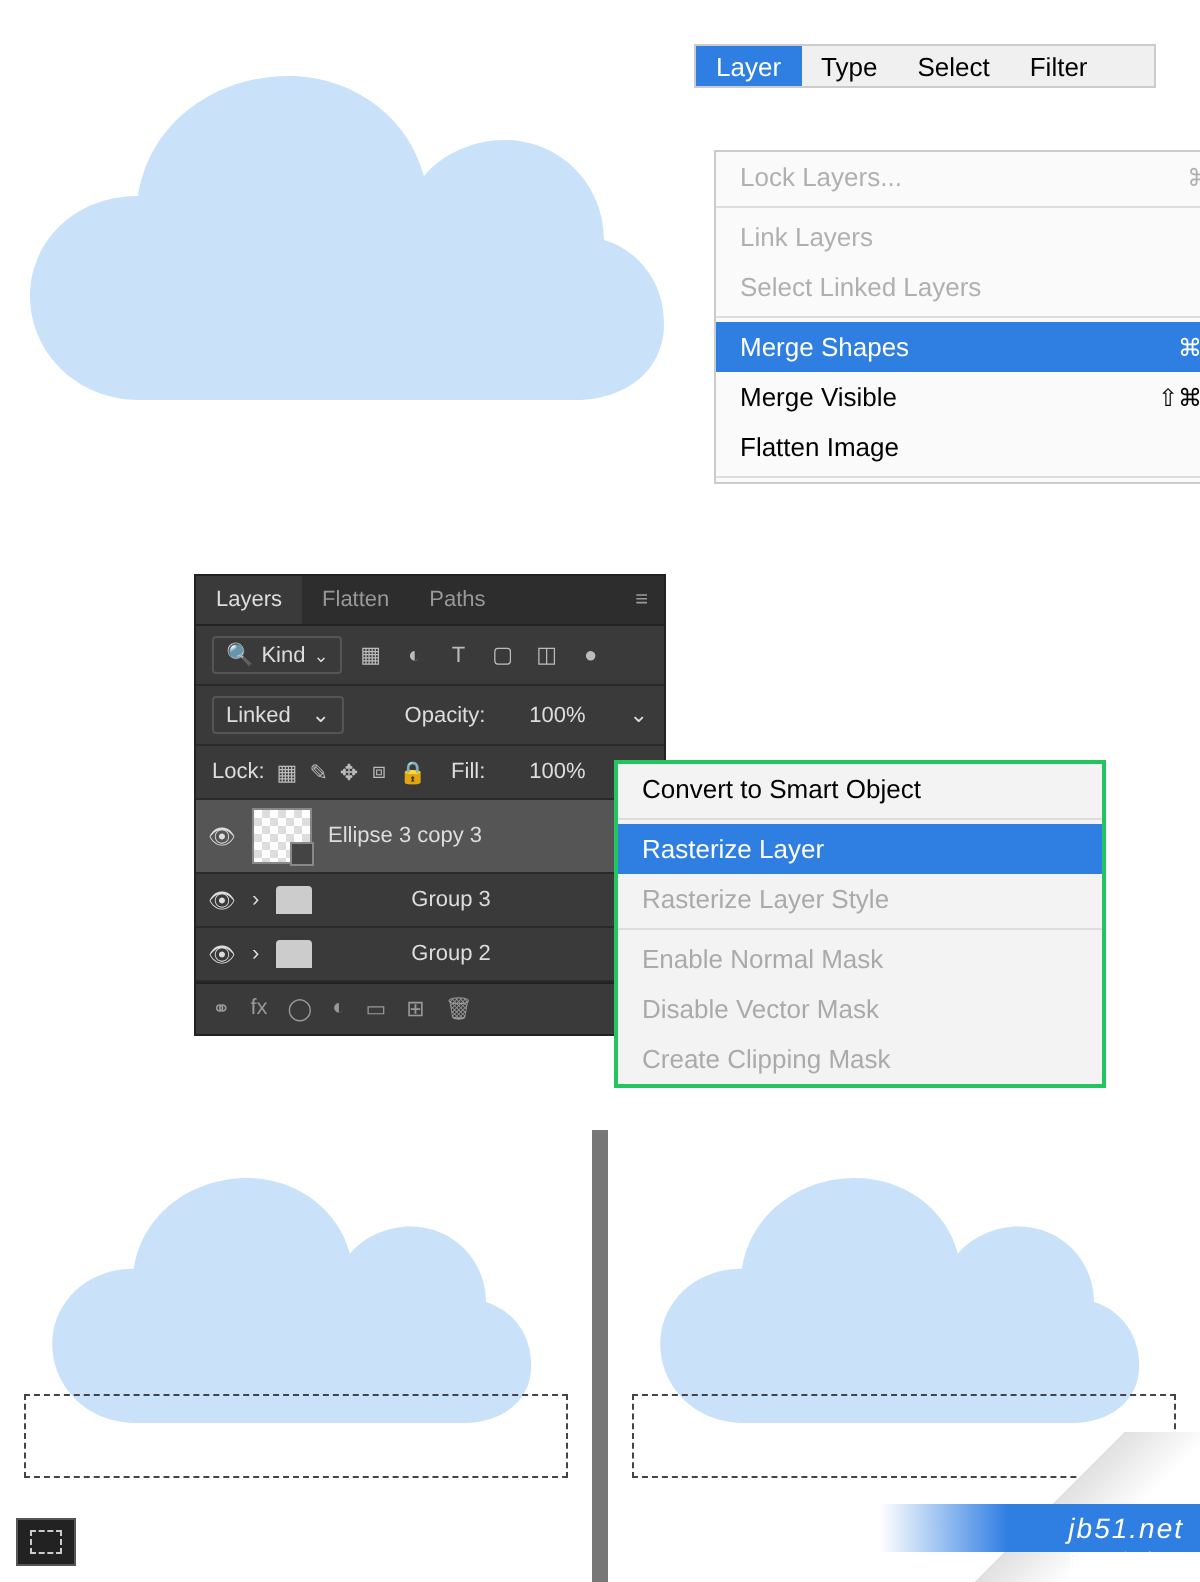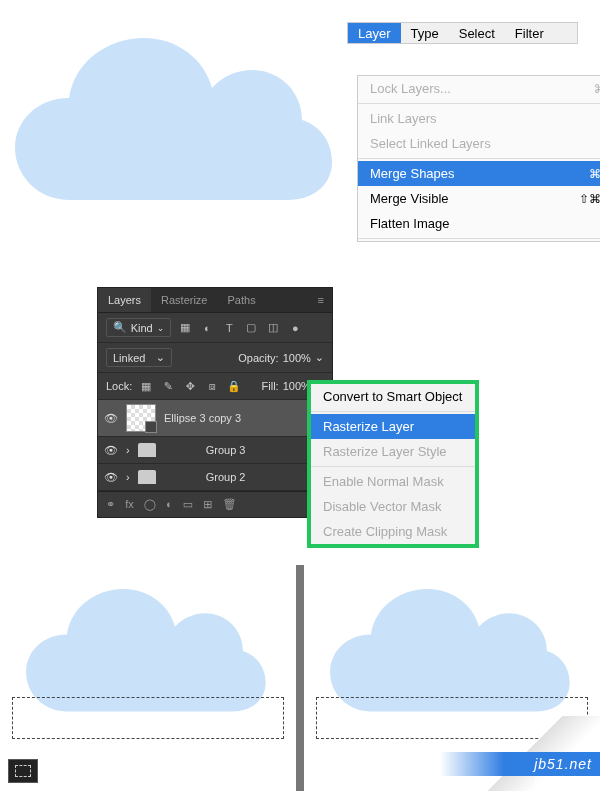--- a/index.html
+++ b/index.html
@@ -22,32 +22,32 @@
 .panel{position:absolute;top:287px;left:97px;width:236px;background:#3a3a3a;color:#ddd;font-size:11px;border:1px solid #222}
 .ptabs{display:flex;background:#2d2d2d;border-bottom:1px solid #222}
 .ptab{padding:6px 10px;color:#999}
 .ptab.act{background:#3a3a3a;color:#ddd}
 .pmenu{margin-left:auto;padding:6px 8px;color:#999}
 .prow{display:flex;align-items:center;padding:5px 8px;gap:6px;border-bottom:1px solid #2a2a2a}
 .kind{display:flex;align-items:center;gap:4px;border:1px solid #555;padding:2px 6px;border-radius:2px}
 .kind .chev{font-size:9px}
 .fic{width:16px;height:16px;display:flex;align-items:center;justify-content:center;color:#bbb;font-size:11px}
 .sel2{border:1px solid #555;padding:2px 6px;border-radius:2px;min-width:66px;display:flex;justify-content:space-between;align-items:center}
-.pct{display:flex;align-items:center;gap:4px}
+.pct{display:flex;align-items:center;gap:22px}
 .layer-row{display:flex;align-items:center;padding:4px 6px;gap:8px;border-bottom:1px solid #2a2a2a}
 .layer-row.sel{background:#555}
 .eye{width:14px;text-align:center}
 .thumb{width:30px;height:28px;background:repeating-conic-gradient(#ddd 0 25%,#fff 0 50%) 0 0/8px 8px;border:1px solid #888;position:relative}
 .thumb .sub{position:absolute;bottom:-2px;right:-2px;width:12px;height:12px;background:#444;border:1px solid #888}
 .fold{width:60px;height:18px;display:flex;align-items:center;gap:4px}
 .fold .ficon{width:18px;height:14px;background:#ccc;border-radius:2px 2px 0 0}
 .pfoot{display:flex;gap:10px;padding:6px 8px;color:#999;border-top:1px solid #222}
 .pfoot .fi{font-size:11px}
 
-.ctx{position:absolute;top:380px;left:307px;width:172px;background:#f3f3f3;border:4px solid #22c55e;font-size:13px}
+.ctx{position:absolute;top:380px;left:307px;width:246px;background:#f3f3f3;border:2px solid #22c55e;font-size:13px}
 .ctx .row{padding:5px 12px}
 .ctx .row.dis{color:#aaa}
 .ctx .row.sel{background:#2f7ee2;color:#fff}
 .ctx .sep{height:1px;background:#ddd;margin:2px 0}
 
 .artboards{position:absolute;top:565px;left:0;width:600px;height:226px;background:#777;display:flex;gap:8px;padding:0}
 .ab{flex:1;background:#fff;position:relative}
 .selbox{position:absolute;border:1px dashed #444;left:12px;right:12px;top:132px;height:42px}
 .marquee-tool{position:absolute;bottom:8px;left:8px;width:30px;height:24px;background:#222;border:1px solid #555;display:flex;align-items:center;justify-content:center}
 .marquee-tool .m{width:16px;height:12px;border:1px dashed #ccc}
@@ -88,21 +88,21 @@
       <span>Merge Visible</span>
       <span class="sc">⇧⌘E</span>
     </div>
   <div class="row">Flatten Image</div>
   <div class="sep"></div>
 </div>
 
 <div class="panel">
   <div class="ptabs">
     <div class="ptab act">Layers</div>
-    <div class="ptab">Rasterize</div>
+    <div class="ptab">Flatten</div>
     <div class="ptab">Paths</div>
     <div class="pmenu">≡</div>
   </div>
   <div class="prow">
     <div class="kind">
         <span>🔍</span>
         <span>Kind</span>
         <span class="chev">⌄</span>
       </div>
     <div class="fic">▦</div>

